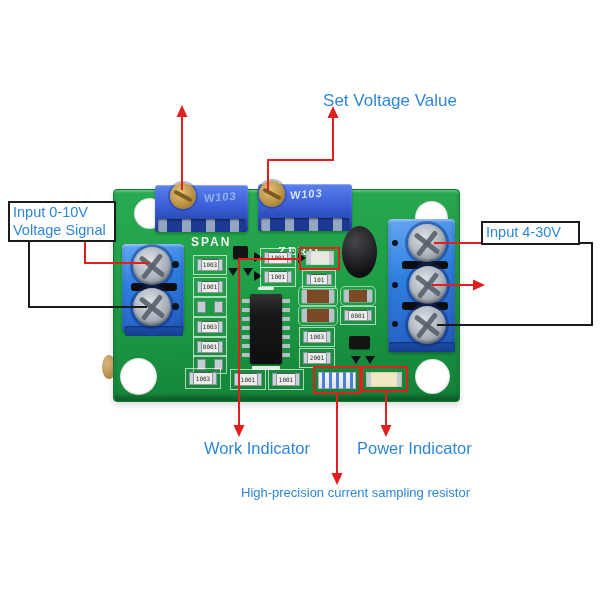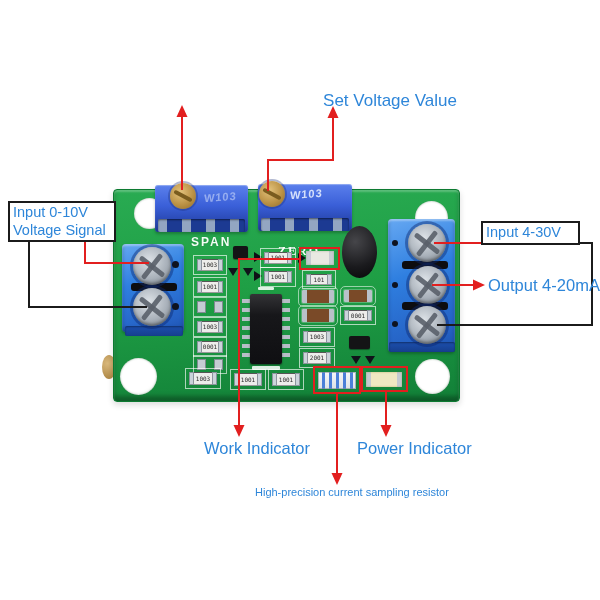--- a/index.html
+++ b/index.html
@@ -267,18 +267,17 @@
 
   <div class="callout" style="left:8px;top:201px;width:98px;z-index:20;">
     <div>Input 0-10V</div>
     <div>Voltage Signal</div>
   </div>
 
   <div class="callout" style="left:481px;top:221px;width:89px;z-index:20;">
     <div>Input 4-30V</div>
   </div>
 
-  <div class="lbl" style="left:488px;top:276px;font-size:16.5px;z-index:20;">Output 4-20mA</div>
   <div class="lbl center" style="left:357px;top:439px;width:112px;font-size:16.5px;z-index:20;">Power Indicator</div>
   <div class="lbl center" style="left:197px;top:439px;width:120px;font-size:16.5px;z-index:20;">Work Indicator</div>
-  <div class="lbl" style="left:255px;top:486px;font-size:11px;z-index:20;">High-precision current sampling resistor</div>
+  <div class="lbl" style="left:241px;top:486px;font-size:13px;z-index:20;">High-precision current sampling resistor</div>
 
 </div>
 
 </body></html>

